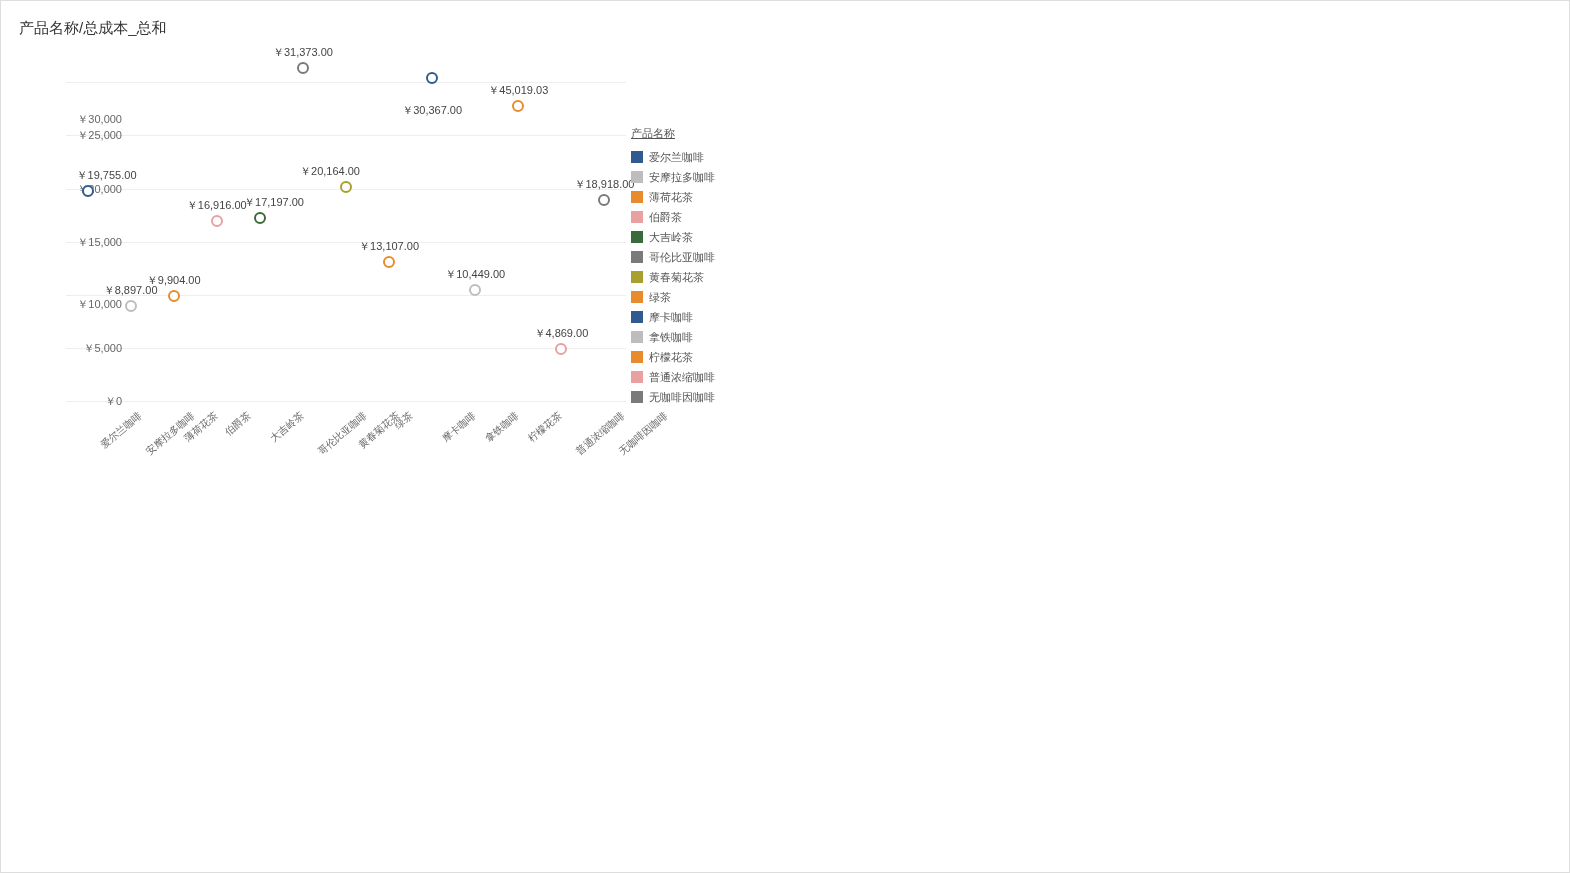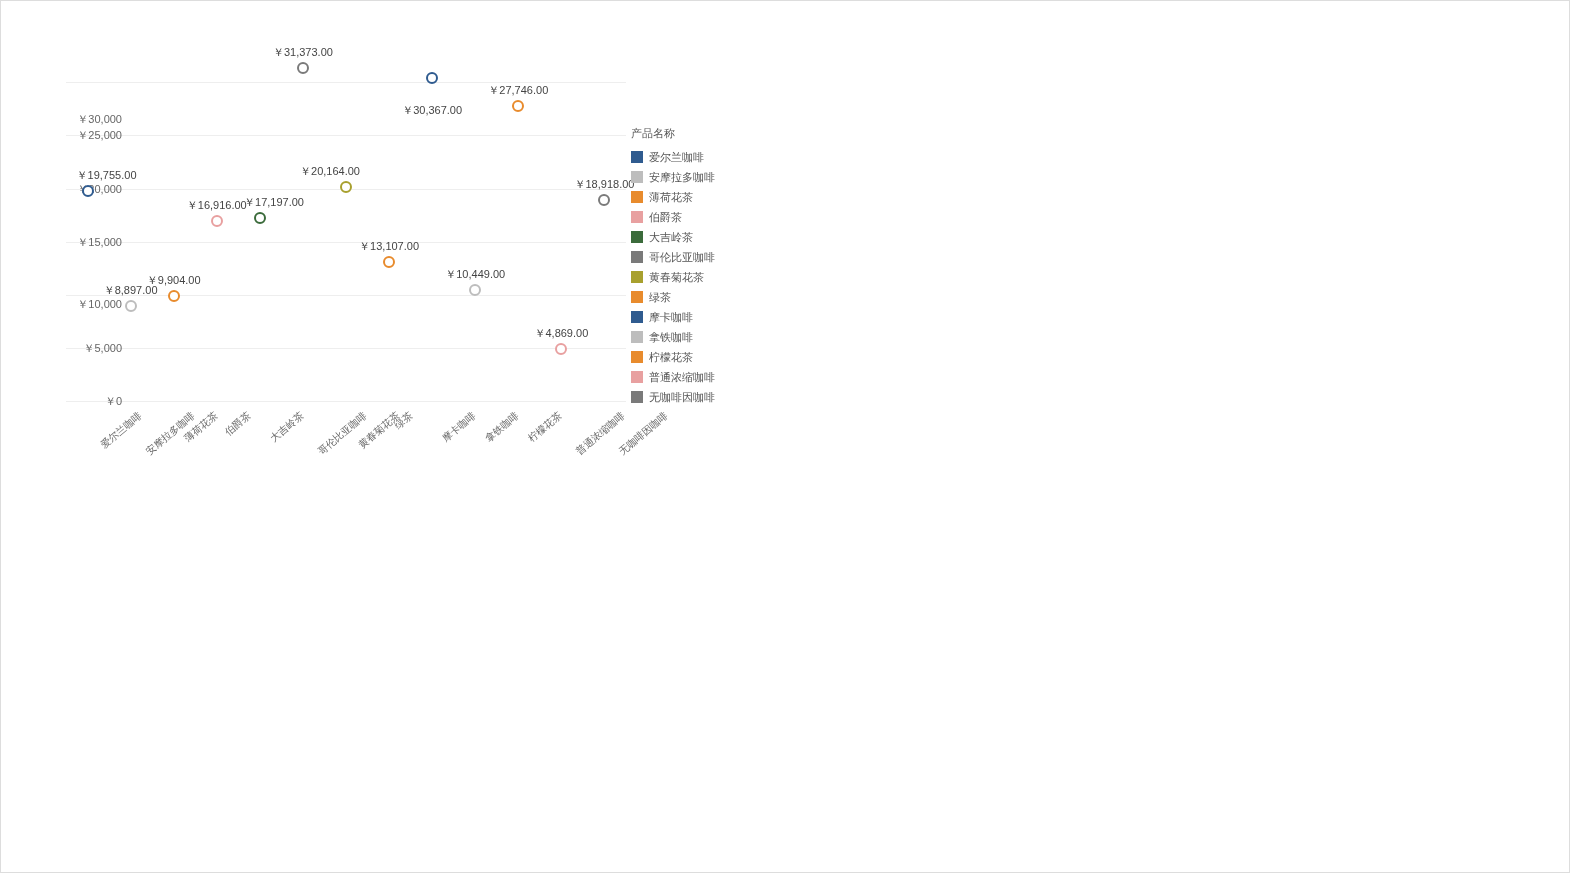--- a/index.html
+++ b/index.html
@@ -85,37 +85,39 @@
       position: absolute;
       left: 630px;
       top: 115px;
       font-size: 11px;
       color: #555;
     }
     .legend-title {
       margin-bottom: 6px;
       font-size: 11px;
       color: #555;
+      text-decoration: underline;
     }
     .legend-item {
       display: flex;
       align-items: center;
       height: 20px;
       cursor: pointer;
     }
     .legend-swatch {
       width: 12px;
       height: 12px;
       margin-right: 6px;
     }
   </style>
 </head>
 <body>
 
 <div class="chart-container">
+  <div class="chart-title">产品名称/总成本_总和</div>
 
   <div id="grid-lines">
       <div class="grid-line" style="top: 390px;"></div>
       <div class="grid-line" style="top: 336.875px;"></div>
       <div class="grid-line" style="top: 283.75px;"></div>
       <div class="grid-line" style="top: 230.625px;"></div>
       <div class="grid-line" style="top: 177.5px;"></div>
       <div class="grid-line" style="top: 124.375px;"></div>
       <div class="grid-line" style="top: 71.25px;"></div>
     </div>
@@ -145,21 +147,21 @@
         <div class="data-label" style="left: 236.923px; top: 6.66188px;">￥31,373.00</div>
         <div class="data-point" style="left: 280px; top: 125.757px; border-color: rgb(168, 160, 46);"></div>
         <div class="data-label" style="left: 264px; top: 125.757px;">￥20,164.00</div>
         <div class="data-point" style="left: 323.077px; top: 200.738px; border-color: rgb(232, 139, 45);"></div>
         <div class="data-label" style="left: 323.077px; top: 200.738px;">￥13,107.00</div>
         <div class="data-point" style="left: 366.154px; top: 17.3506px; border-color: rgb(47, 91, 143);"></div>
         <div class="data-label" style="left: 366.154px; top: 17.3506px; margin-top: 40px;">￥30,367.00</div>
         <div class="data-point" style="left: 409.231px; top: 228.979px; border-color: rgb(189, 189, 189);"></div>
         <div class="data-label" style="left: 409.231px; top: 228.979px;">￥10,449.00</div>
         <div class="data-point" style="left: 452.308px; top: 45.1987px; border-color: rgb(232, 139, 45);"></div>
-        <div class="data-label" style="left: 452.308px; top: 45.1987px;">￥27,746.00</div>
+        <div class="data-label" style="left: 452.308px; top: 45.1987px;">￥45,019.03</div>
         <div class="data-point" style="left: 495.385px; top: 288.267px; border-color: rgb(232, 160, 160);"></div>
         <div class="data-label" style="left: 495.385px; top: 288.267px;">￥4,869.00</div>
         <div class="data-point" style="left: 538.462px; top: 138.996px; border-color: rgb(122, 122, 122);"></div>
         <div class="data-label" style="left: 538.462px; top: 138.996px;">￥18,918.00</div>
       </div>
   </div>
 
   <div class="x-axis" id="x-axis">
       <div class="x-tick" style="left: 19.5385px; top: 8px;">爱尔兰咖啡</div>
       <div class="x-tick" style="left: 62.6154px; top: 8px;">安摩拉多咖啡</div>

